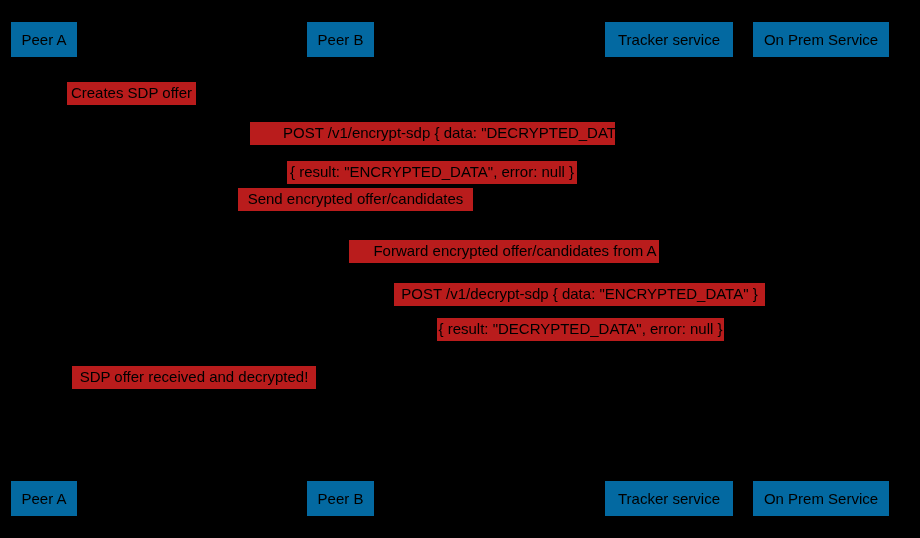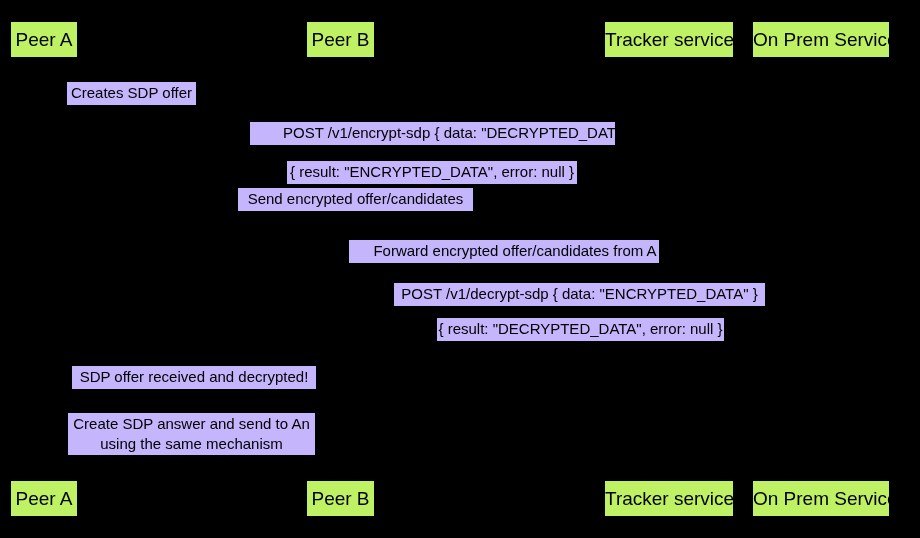--- a/index.html
+++ b/index.html
@@ -10,32 +10,32 @@
   #canvas {
     position: relative;
     width: 920px;
     height: 538px;
     background: #000000;
     overflow: hidden;
     font-family: "Liberation Sans", sans-serif;
   }
   .participant {
     position: absolute;
-    background: #bef264;
+    background: #0369a1;
     color: #000000;
-    font-size: 19px;
+    font-size: 15px;
     line-height: 35px;
     height: 35px;
     text-align: center;
     white-space: nowrap;
     box-sizing: border-box;
   }
   .msg {
     position: absolute;
-    background: #c4b5fd;
+    background: #b91c1c;
     color: #000000;
     font-size: 15px;
     line-height: 22px;
     text-align: center;
     white-space: pre;
     box-sizing: border-box;
     padding: 0 1px;
   }
   .msg.two-line {
     line-height: 20px;
@@ -55,15 +55,13 @@
     <div class="participant" style="left: 605px; top: 481px; width: 128px; height: 35px;">Tracker service</div>
     <div class="participant" style="left: 753px; top: 481px; width: 136px; height: 35px;">On Prem Service</div>
     <div class="msg" style="left: 67px; top: 82px; width: 129px; height: 23px;">Creates SDP offer</div>
     <div class="msg" style="left: 250px; top: 122px; width: 365px; height: 23px; padding-left: 33px;">POST /v1/encrypt-sdp { data: "DECRYPTED_DATA" }</div>
     <div class="msg" style="left: 287px; top: 161px; width: 290px; height: 23px;">{ result: "ENCRYPTED_DATA", error: null }</div>
     <div class="msg" style="left: 238px; top: 188px; width: 235px; height: 23px;">Send encrypted offer/candidates</div>
     <div class="msg" style="left: 349px; top: 240px; width: 310px; height: 23px; padding-left: 23px;">Forward encrypted offer/candidates from A</div>
     <div class="msg" style="left: 394px; top: 283px; width: 371px; height: 23px;">POST /v1/decrypt-sdp { data: "ENCRYPTED_DATA" }</div>
     <div class="msg" style="left: 437px; top: 318px; width: 287px; height: 23px;">{ result: "DECRYPTED_DATA", error: null }</div>
     <div class="msg" style="left: 72px; top: 366px; width: 244px; height: 23px;">SDP offer received and decrypted!</div>
-    <div class="msg two-line" style="left: 68px; top: 413px; width: 247px; height: 42px;">Create SDP answer and send to An
-using the same mechanism</div>
   </div>
 
 </body></html>

